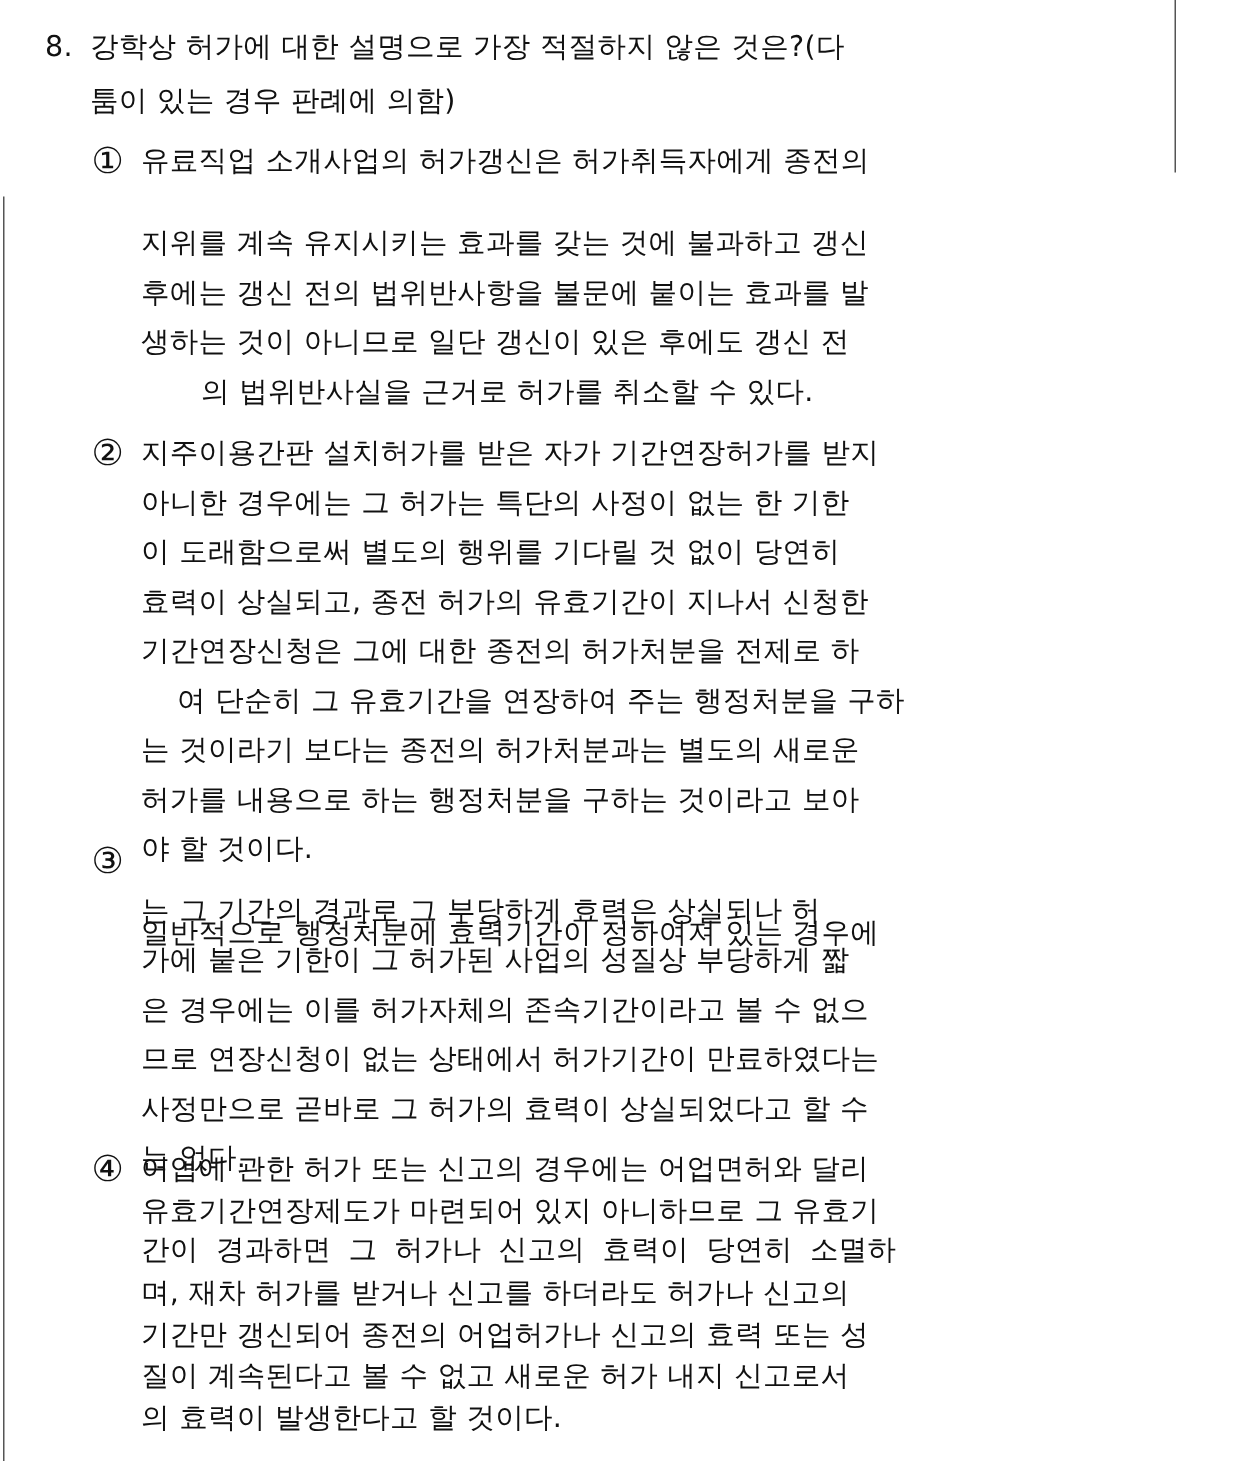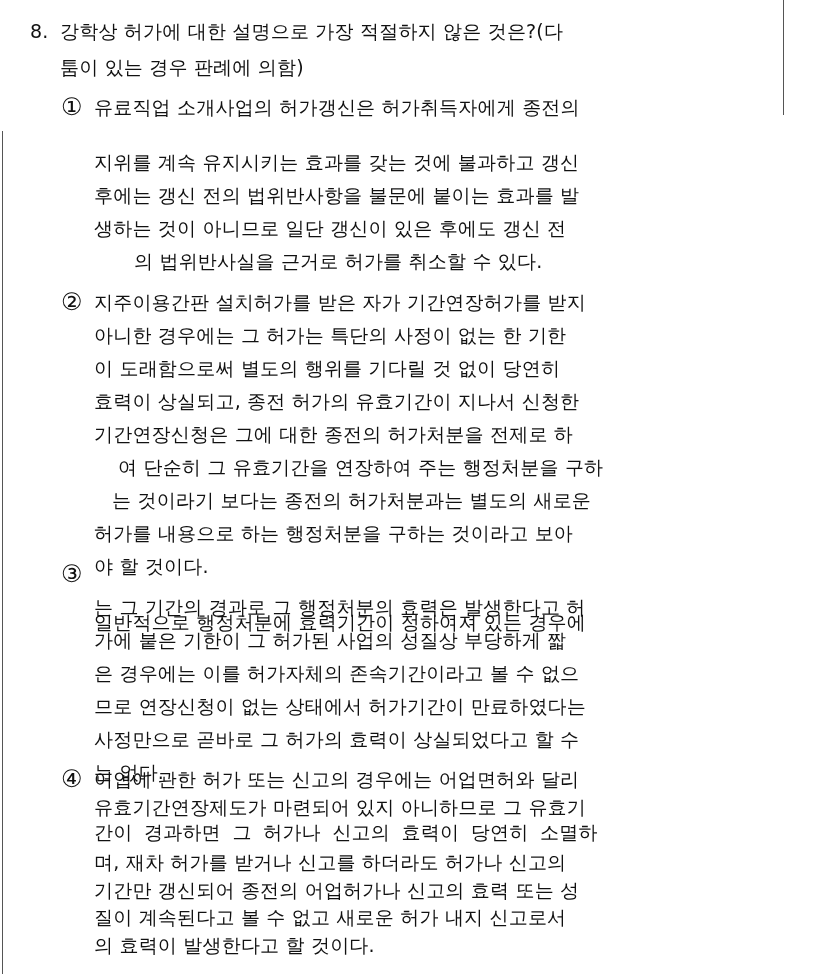--- a/index.html
+++ b/index.html
@@ -69,29 +69,29 @@
 </div>
 
 <div>
   <span class="opt-num" style="left:61px; top:287px;">②</span>
   <div class="line" style="left:94px; top:287px;">지주이용간판 설치허가를 받은 자가 기간연장허가를 받지</div>
   <div class="line" style="left:94px; top:320px;">아니한 경우에는 그 허가는 특단의 사정이 없는 한 기한</div>
   <div class="line" style="left:94px; top:353px;">이 도래함으로써 별도의 행위를 기다릴 것 없이 당연히</div>
   <div class="line" style="left:94px; top:386px;">효력이 상실되고, 종전 허가의 유효기간이 지나서 신청한</div>
   <div class="line" style="left:94px; top:419px;">기간연장신청은 그에 대한 종전의 허가처분을 전제로 하</div>
   <div class="line" style="left:94px; top:452px;margin-left:24px;">여 단순히 그 유효기간을 연장하여 주는 행정처분을 구하</div>
-  <div class="line" style="left:112px; top:485px;text-align:center;">는 것이라기 보다는 종전의 허가처분과는 별도의 새로운</div>
+  <div class="line" style="left:94px; top:485px;text-align:center;">는 것이라기 보다는 종전의 허가처분과는 별도의 새로운</div>
   <div class="line" style="left:94px; top:518px;">허가를 내용으로 하는 행정처분을 구하는 것이라고 보아</div>
   <div class="line" style="left:94px; top:551px;">야 할 것이다.</div>
 </div>
 
 <div>
   <span class="opt-num" style="left: 61px; top: 559px;">③</span>
   <div class="line" style="left: 94px; top: 559px; margin-top: 48px;">일반적으로 행정처분에 효력기간이 정하여져 있는 경우에</div>
-  <div class="line" style="left: 94px; top: 592px;">는 그 기간의 경과로 그 행정처분의 효력은 발생한다고 허</div>
+  <div class="line" style="left: 94px; top: 592px;">는 그 기간의 경과로 그 부당하게 효력은 상실되나 허</div>
   <div class="line" style="left: 94px; top: 625px;">가에 붙은 기한이 그 허가된 사업의 성질상 부당하게 짧</div>
   <div class="line" style="left: 94px; top: 658px;">은 경우에는 이를 허가자체의 존속기간이라고 볼 수 없으</div>
   <div class="line" style="left: 94px; top: 691px;">므로 연장신청이 없는 상태에서 허가기간이 만료하였다는</div>
   <div class="line" style="left: 94px; top: 724px;">사정만으로 곧바로 그 허가의 효력이 상실되었다고 할 수</div>
   <div class="line" style="left: 94px; top: 757px;">는 없다.</div>
 </div>
 
 <div>
   <span class="opt-num" style="left:61px; top:764px;">④</span>
   <div class="line" style="left:94px; top:764px;">어업에 관한 허가 또는 신고의 경우에는 어업면허와 달리</div>

